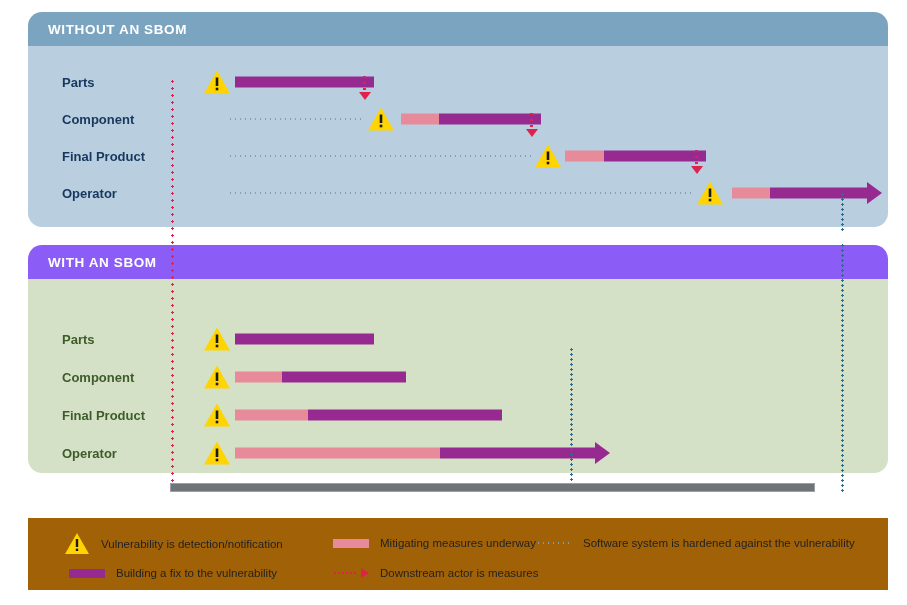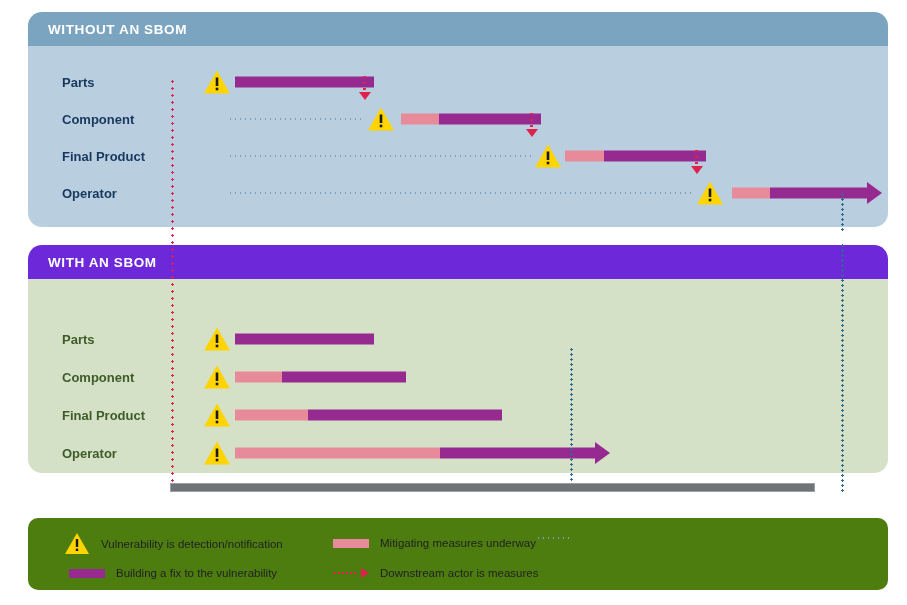--- a/index.html
+++ b/index.html
@@ -24,21 +24,21 @@
     color:#ffffff; font-size:13.5px; font-weight:bold;
     letter-spacing:.6px; padding-left:20px;
   }
   .panel-body { position:absolute; left:0; top:34px; width:100%; bottom:0; border-radius:0 0 14px 14px; }
 
   #panel-without { left:28px; top:12px; width:860px; height:215px; }
   #panel-without .panel-head { background:#7ba4c0; }
   #panel-without .panel-body { background:#b9cfdf; }
 
   #panel-with { left:28px; top:245px; width:860px; height:228px; }
-  #panel-with .panel-head { background:#6d28d9; }
+  #panel-with .panel-head { background:#8b5cf6; }
   #panel-with .panel-body { background:#d5e1c6; }
 
   
   .row { position:absolute; left:14px; width:100%; height:28px; }
   .row-label {
     position:absolute; left:20px; top:50%; transform:translateY(-50%);
     font-size:13px; font-weight:bold; white-space:nowrap;
   }
   .lbl-blue  { color:#17375e; }
   .lbl-green { color:#3d5c2a; }
@@ -92,21 +92,21 @@
 
   
   #baseline {
     position:absolute; background:#6f7479; height:9px;
     border:1px solid #9aa0a6;
   }
 
   
   #legend {
     position:absolute; left:28px; top:518px; width:860px; height:72px;
-    background:#4d7c0f; border-radius:10px;
+    background:#a16207; border-radius:0;
   }
   .lg-item { position:absolute; display:flex; align-items:center; }
   .lg-text { font-size:11.5px; color:#222222; white-space:nowrap; }
   .sw-pink   { width:36px; height:9px; background:#e78a99; }
   .sw-purple { width:36px; height:9px; background:#962a91; }
   .sw-warn   { width:26px; height:23px; }
   .sw-warn svg { display:block; width:26px; height:23px; }
   .sw-bluedot {
     width:36px; height:2px;
     background-image:radial-gradient(circle, #7e9fbb 0 1px, transparent 1px);
@@ -306,17 +306,18 @@
         <span class="dl"></span>
           <span class="ah"></span>
       </span>
       <span class="gap"></span>
       <span class="lg-text">Downstream actor is measures</span>
     </div>
 
     <div class="lg-item" style="left:508px;top:19px">
       <span class="sw-bluedot"></span>
       <span class="gap"></span>
+      <span class="lg-text">Software system is hardened against the vulnerability</span>
     </div>
 
   </div>
 
 </div>
 
 </body></html>

